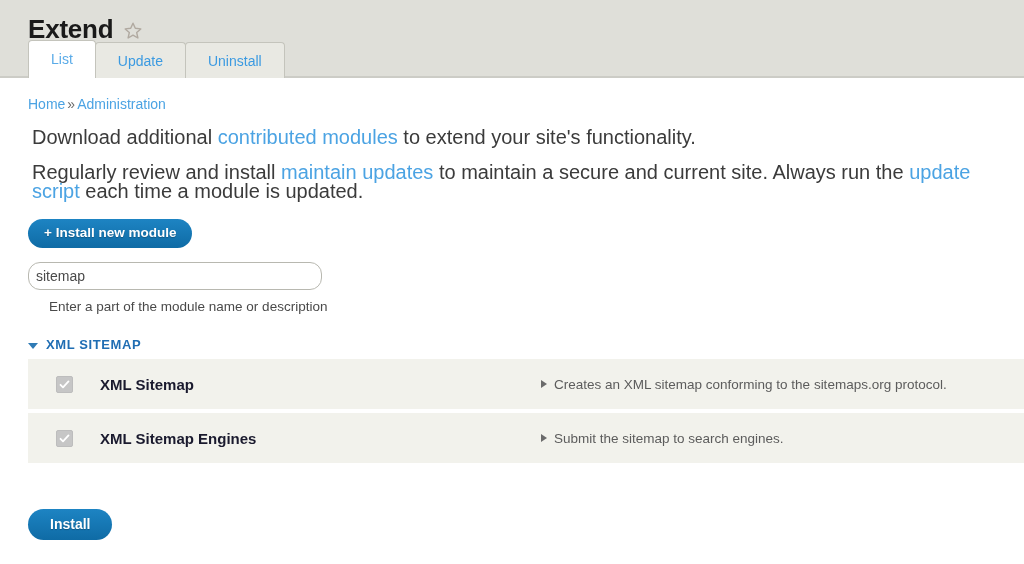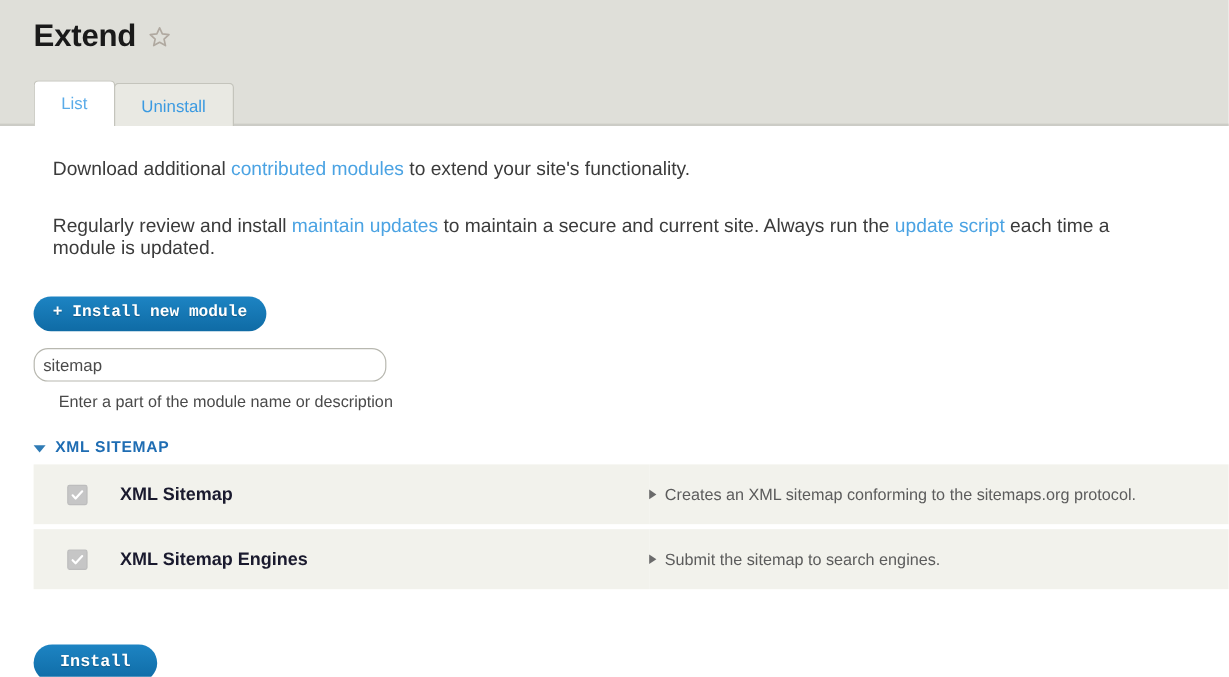--- a/index.html
+++ b/index.html
@@ -12,21 +12,21 @@
     background: #ffffff;
     font-family: "Liberation Sans", "DejaVu Sans", sans-serif;
     font-size: 14px;
     color: #3b3b3b;
     overflow: hidden;
   }
 
   
   .page-header {
     background: #dfdfd9;
-    height: 105px;
+    height: 78px;
     box-sizing: border-box;
     border-bottom: 2px solid #ccccc6;
     position: relative;
   }
   .page-title-row {
     display: flex;
     align-items: center;
     padding: 14px 0 0 28px;
     gap: 10px;
   }
@@ -85,42 +85,42 @@
     padding-top: 17px;
     font-size: 14px;
     line-height: 18px;
     color: #6a6a6a;
   }
   .breadcrumb .sep {
     color: #6a6a6a;
     padding: 0 2px;
   }
   .intro-p {
-    margin: 16px;
+    margin: 4px;
     padding-top: 11px;
-    font-size: 16px;
+    font-size: 20px;
     line-height: 19px;
     color: #3b3b3b;
   }
   .intro-p.second {
     padding-top: 12px;
   }
 
   
   .btn-primary {
     display: inline-block;
     margin-top: 14px;
     background: linear-gradient(to bottom, #1d84c3 0%, #0f6ba5 100%);
     color: #ffffff;
     border: none;
     border-radius: 20px;
     padding: 6px 16px 7px 16px;
     font-size: 13.5px;
     font-weight: bold;
-    font-family: Liberation Mono, monospace;
+    font-family: Liberation Sans, sans-serif;
     cursor: pointer;
     line-height: 16px;
     text-shadow: 0 1px 1px rgba(0,0,0,0.25);
   }
   .btn-install {
     margin-top: 0;
     padding: 7px 22px 8px 22px;
     font-size: 14px;
   }
 
@@ -248,26 +248,30 @@
     <span class="page-title">Extend</span>
     <span class="star-icon">
       <svg width="20" height="20" viewBox="0 0 20 20">
         <path d="M10 2.2 L12.3 7.3 L17.8 7.9 L13.7 11.6 L14.9 17 L10 14.2 L5.1 17 L6.3 11.6 L2.2 7.9 L7.7 7.3 Z" fill="none" stroke="#b0a9a0" stroke-width="1.4" stroke-linejoin="round"></path>
       </svg>
     </span>
   </div>
 
   <div class="tabs">
     <div class="tab active">List</div>
+    <div class="tab">Update</div>
     <div class="tab">Uninstall</div>
   </div>
 </div>
 
 <div class="content">
 
+  <div class="breadcrumb">
+    <a class="link" href="#">Home</a><span class="sep">»</span><a class="link" href="#">Administration</a>
+  </div>
 
   <p class="intro-p"><span>Download additional </span><a class="link" href="#">contributed modules</a><span> to extend your site's functionality.</span></p>
 
   <p class="intro-p second"><span>Regularly review and install </span><a class="link" href="#">maintain updates</a><span> to maintain a secure and current site. Always run the </span><a class="link" href="#">update script</a><span> each time a module is updated.</span></p>
 
   <button class="btn-primary">+ Install new module</button>
 
   <div class="filter-wrap">
     <input class="filter-input" type="text" value="sitemap" style="">
     <div class="filter-desc">Enter a part of the module name or description</div>

